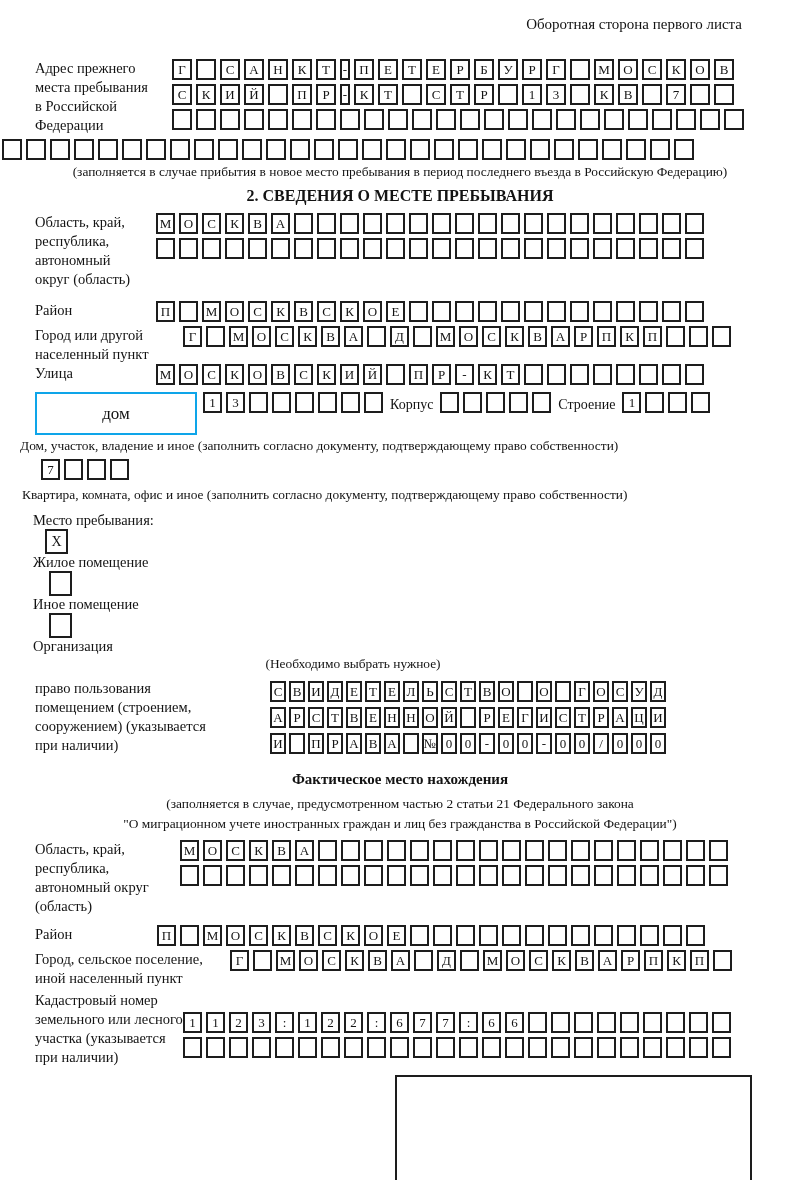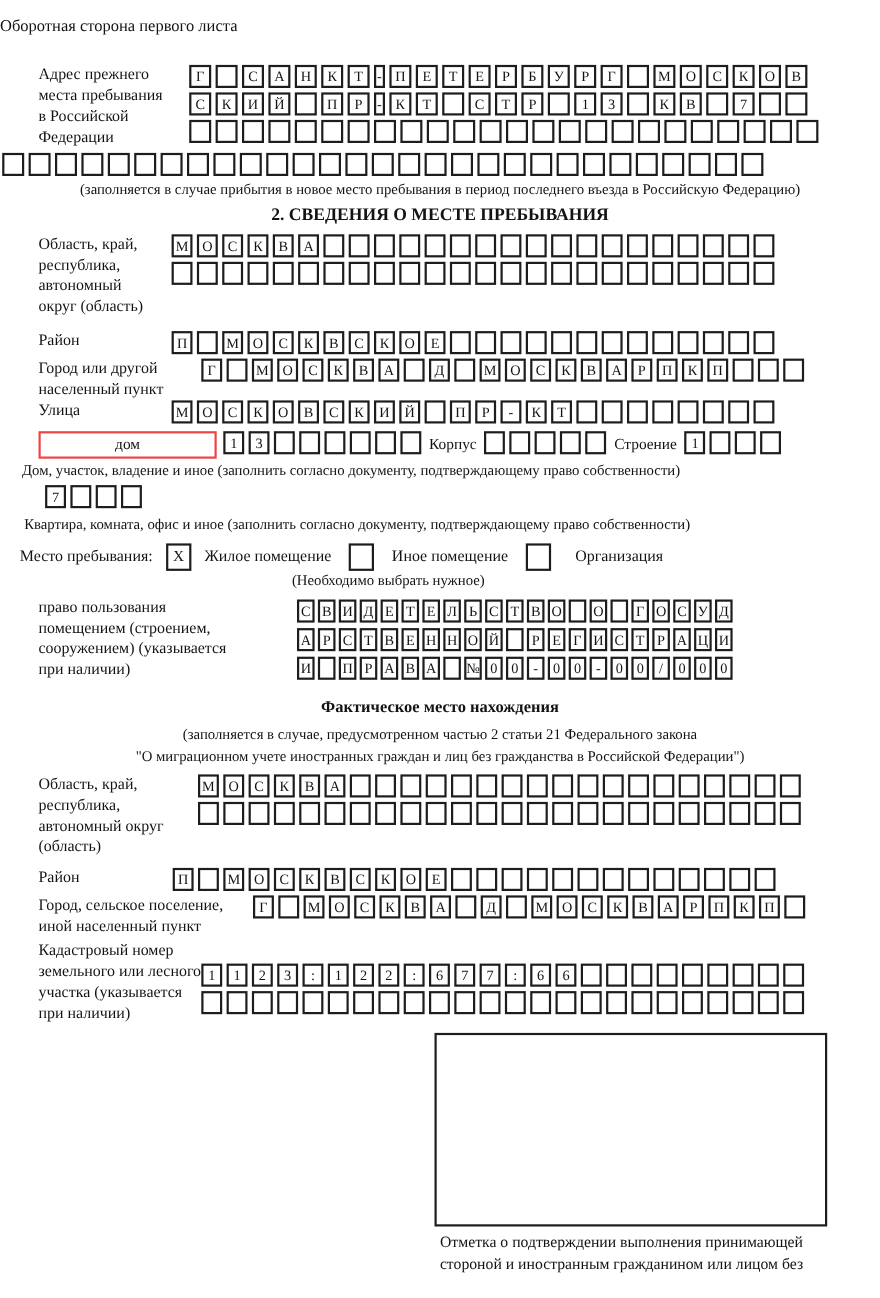--- a/index.html
+++ b/index.html
@@ -4,21 +4,21 @@
 <style>
   * { box-sizing: border-box; margin: 0; padding: 0; }
   html, body { background: #ffffff; }
   body {
     width: 800px; height: 1180px;
     font-family: "Liberation Serif", serif;
     color: #131313;
     position: relative;
     overflow: hidden;
   }
-  .header-note { text-align: left; padding: 16px 24px 0 0; font-size: 15px; }
+  .header-note { text-align: right; padding: 16px 58px 0 0; font-size: 15px; }
 
   
   .cellrow { display: flex; gap: 4px; margin-bottom: 4px; }
   .cell {
     flex: 0 0 auto;
     width: 20px; height: 21px;
     border: 2px solid #1d1d1d;
     display: inline-flex; align-items: center; justify-content: center;
     font-size: 13px; line-height: 1;
   }
@@ -32,27 +32,27 @@
   .rows { flex: 1 1 auto; }
 
   .center-note { text-align: center; font-size: 13.4px; margin-top: 3px; }
   .h-main { text-align: center; font-weight: bold; font-size: 16px; margin-top: 7px; font-family: Liberation Serif, serif; }
   .h-sub { text-align: center; font-weight: bold; font-size: 15px; }
 
   .fullrow { padding-left: 2px; margin-top: 4px; }
 
   .bigbox {
     flex: 0 0 auto;
-    border: 2px solid #ef4444; height: 25px;
+    border: 2px solid #0ea5e9; height: 43px;
     display: inline-flex; align-items: center; justify-content: center;
-    font-size: 14px;
+    font-size: 17px;
   }
   .inline-label { font-size: 14px; line-height: 25px; padding: 0 7px; }
 
-  .stayrow { padding-left: 18px; display: flex; align-items: center; margin-top: 9px; }
+  .stayrow { padding-left: 33px; display: flex; margin-top: 9px; flex-direction: column; }
   .stayrow .stext { font-size: 14.5px; }
   .cb {
     width: 23px; height: 25px; border: 2px solid #1d1d1d;
     display: inline-flex; align-items: center; justify-content: center;
     font-size: 14px; margin: 0 12px;
   }
   .cb.c2 { margin: 0 16px; }
 
   .stamp {
     width: 357px; height: 176px;

